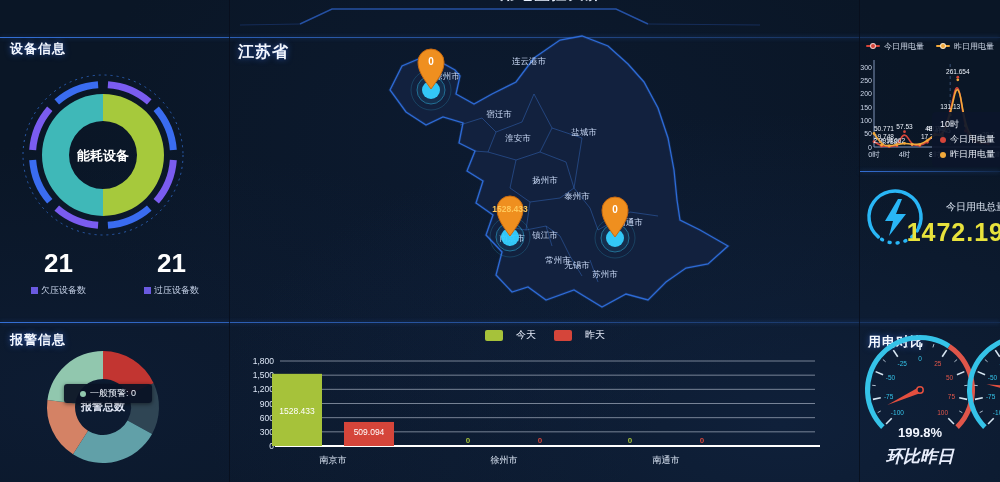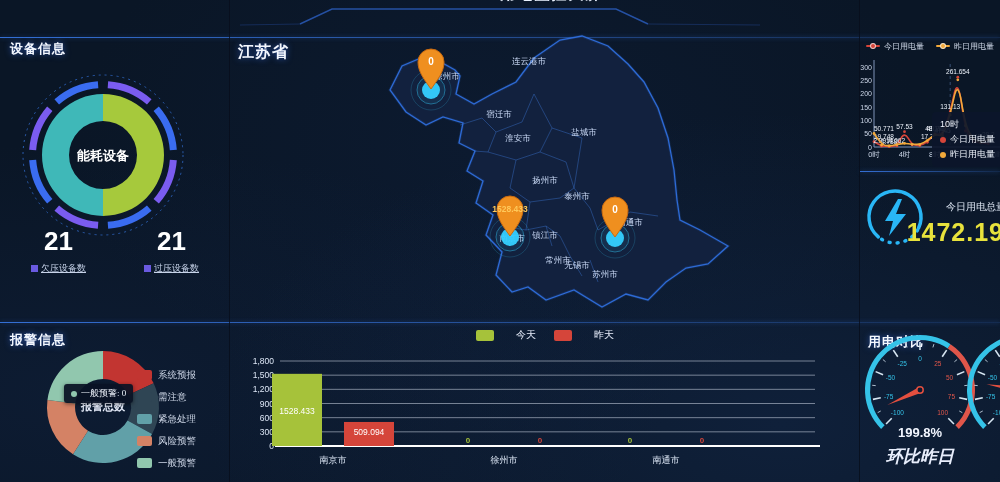--- a/index.html
+++ b/index.html
@@ -6,34 +6,34 @@
   #root{position:relative;width:1000px;height:482px;overflow:hidden;color:#fff;
     font-family:"Liberation Sans",sans-serif;
     background:
       radial-gradient(ellipse at 78% 88%, rgba(28,58,110,.28), transparent 52%),
       radial-gradient(ellipse at 8% 82%, rgba(24,48,95,.22), transparent 45%),
       radial-gradient(ellipse at 50% 30%, rgba(16,34,66,.35), transparent 60%),
       #0a1626;}
   svg.layer{position:absolute;overflow:visible;}
   .panel-title{position:absolute;font-size:13px;font-weight:bold;color:#f4f8ff;letter-spacing:1px;text-shadow:0 0 6px rgba(60,120,255,.6);margin-top:28px;}
   .hline{position:absolute;height:1px;background:linear-gradient(90deg,rgba(54,116,222,.95),rgba(54,116,222,.18));box-shadow:0 0 4px rgba(54,116,222,.5);}
-  .stats-row{position:absolute;left:2px;top:226px;width:226px;display:flex;}
+  .stats-row{position:absolute;left:2px;top:248px;width:226px;display:flex;}
   .stat{flex:1;text-align:center;}
   .stat-value{font-size:26px;font-weight:bold;color:#fff;line-height:30px;}
-  .stat-label{font-size:9px;color:#c8d4ea;margin-top:6px;white-space:nowrap;text-decoration:underline;}
+  .stat-label{font-size:9px;color:#c8d4ea;margin-top:6px;white-space:nowrap;}
   .bullet{display:inline-block;width:7px;height:7px;background:#6a5ae0;margin-right:3px;vertical-align:middle;}
   .alarm-center{position:absolute;left:43px;top:399px;width:120px;text-align:center;font-size:11px;font-weight:bold;color:#e8eefc;}
-  .tip{position:absolute;background:rgba(10,18,36,.94);border-radius:3px;padding:3px 7px;font-size:9px;color:#eef3fb;box-shadow:0 1px 4px rgba(0,0,0,.5);white-space:nowrap;z-index:5;font-family:Liberation Serif, serif;}
+  .tip{position:absolute;background:rgba(10,18,36,.94);border-radius:3px;padding:3px 16px;font-size:9px;color:#eef3fb;box-shadow:0 1px 4px rgba(0,0,0,.5);white-space:nowrap;z-index:5;}
   .dot{display:inline-block;width:6px;height:6px;border-radius:50%;margin-right:4px;vertical-align:middle;}
   .legend-v{position:absolute;left:137px;top:364px;}
   .legend-v .row{display:flex;align-items:center;height:22px;}
   .legend-v .chip{width:15px;height:10px;border-radius:2px;margin-right:6px;}
   .legend-v .lbl{font-size:9.5px;color:#cfd8e8;white-space:nowrap;}
   .bar-legend{position:absolute;left:230px;top:328px;width:630px;display:flex;justify-content:center;gap:18px;}
-  .bar-legend .item{display:flex;align-items:center;gap:22px;font-size:10px;color:#e8eefc;}
+  .bar-legend .item{display:flex;align-items:center;gap:13px;font-size:10px;color:#e8eefc;}
   .bar-legend .chip{width:18px;height:11px;border-radius:2px;}
   .line-legend{position:absolute;left:860px;top:38px;width:140px;display:flex;justify-content:center;gap:12px;align-items:center;height:16px;}
   .line-legend .item{display:flex;align-items:center;gap:4px;font-size:8px;color:#cfd8e8;white-space:nowrap;}
   .lmark{position:relative;width:14px;height:2px;border-radius:1px;}
   .lmark:after{content:"";position:absolute;left:4px;top:-2px;width:6px;height:6px;border-radius:50%;background:inherit;border:1px solid rgba(255,255,255,.7);box-sizing:border-box;}
   .line-tip{position:absolute;left:932px;top:112px;width:96px;background:rgba(12,22,42,.92);border-radius:4px;padding:5px 8px;font-size:9px;color:#eef3fb;line-height:15px;z-index:6;}
   .power-label{position:absolute;left:922px;top:200px;width:84px;text-align:right;font-size:10px;color:#dfe8f5;white-space:nowrap;overflow:hidden;}
   .power-value{position:absolute;left:904px;top:218px;width:100px;text-align:right;font-size:25px;font-weight:bold;color:#e8e23c;letter-spacing:1px;}
   .top-title{position:absolute;left:330px;top:-15px;width:340px;height:23px;overflow:hidden;text-align:center;font-size:15px;font-weight:bold;color:#eaf2ff;letter-spacing:2px;}
   .gauge-value{position:absolute;left:880px;top:425px;width:80px;text-align:center;font-size:13px;font-weight:bold;color:#f2f6ff;}
@@ -87,42 +87,20 @@
   <div class="panel-title" style="left:10px;top:303px;">报警信息</div>
   <svg class="layer" id="alarm-donut" style="left:0;top:332px" width="230" height="150">
       <path d="M103,19 A56,56 0 0 1 153.67031493809708,51.15635967235593 L128.33515746904854,63.078179836177966 A28,28 0 0 0 103,47 Z" fill="#c23531"></path>
       <path d="M153.67031493809708,51.15635967235593 A56,56 0 0 1 152.07317408245638,101.97820574969606 L127.53658704122819,88.48910287484803 A28,28 0 0 0 128.33515746904854,63.078179836177966 Z" fill="#2f4554"></path>
       <path d="M152.07317408245638,101.97820574969606 A56,56 0 0 1 72.99369948117621,122.28236382811285 L87.9968497405881,98.64118191405643 A28,28 0 0 0 127.53658704122819,88.48910287484803 Z" fill="#61a0a8"></path>
       <path d="M72.99369948117621,122.28236382811285 A56,56 0 0 1 47.441576726389236,67.98133892039898 L75.22078836319461,71.4906694601995 A28,28 0 0 0 87.9968497405881,98.64118191405643 Z" fill="#d48265"></path>
       <path d="M47.441576726389236,67.98133892039898 A56,56 0 0 1 102.99999999999999,19 L103,47 A28,28 0 0 0 75.22078836319461,71.4906694601995 Z" fill="#91c7ae"></path>
     </svg>
   <div class="alarm-center">报警总数</div>
   <div class="tip" style="left:64px;top:384px;"><span class="dot" id="alarm-tip-dot" style="background: rgb(145, 199, 174);"></span><span>一般预警: 0</span></div>
-  <div class="legend-v" id="alarm-legend">
-      <div class="row">
-        <span class="chip" style="background: rgb(194, 53, 49);"></span>
-        <span class="lbl">系统预报</span>
-      </div>
-      <div class="row">
-        <span class="chip" style="background: rgb(47, 69, 84);"></span>
-        <span class="lbl">需注意</span>
-      </div>
-      <div class="row">
-        <span class="chip" style="background: rgb(97, 160, 168);"></span>
-        <span class="lbl">紧急处理</span>
-      </div>
-      <div class="row">
-        <span class="chip" style="background: rgb(212, 130, 101);"></span>
-        <span class="lbl">风险预警</span>
-      </div>
-      <div class="row">
-        <span class="chip" style="background: rgb(145, 199, 174);"></span>
-        <span class="lbl">一般预警</span>
-      </div>
-    </div>
 
   <div class="panel-title" style="left:238px;top:14px;font-size:16px;">江苏省</div>
   <svg class="layer" id="map-svg" style="left:230px;top:30px" width="630" height="295">
       <path d="M160,60 L172,36 L198,25 L225,40 L230,46 L226,64 L244,74 L262,64 L286,52 L304,28 L330,10 L352,6 L378,16 L398,34 L414,52 L428,78 L438,108 L444,140 L447,170 L450,190 L470,200 L498,216 L478,234 L456,238 L436,252 L418,270 L396,264 L372,277 L344,260 L316,270 L298,257 L282,262 L266,245 L272,222 L256,205 L263,185 L246,173 L253,151 L237,141 L245,121 L229,113 L233,93 L213,87 L196,95 L176,82 Z" fill="#13223f" stroke="#2e6bd8" stroke-width="1.3" opacity="0.96"></path>
       <path d="M160,60 L172,36 L198,25 L225,40 L230,46 L226,64 L244,74 L262,64 L286,52 L304,28 L330,10 L352,6 L378,16 L398,34 L414,52 L428,78 L438,108 L444,140 L447,170 L450,190 L470,200 L498,216 L478,234 L456,238 L436,252 L418,270 L396,264 L372,277 L344,260 L316,270 L298,257 L282,262 L266,245 L272,222 L256,205 L263,185 L246,173 L253,151 L237,141 L245,121 L229,113 L233,93 L213,87 L196,95 L176,82 Z" fill="none" stroke="#3d86ff" stroke-width="3" opacity="0.12"></path>
       <path d="M230,95 L252,88 L266,102 L258,122 L244,121" fill="none" stroke="#3a72cf" stroke-width="0.8" opacity="0.55"></path>
       <path d="M266,102 L292,92 L304,64" fill="none" stroke="#3a72cf" stroke-width="0.8" opacity="0.55"></path>
       <path d="M258,122 L286,130 L310,122 L322,98 L304,64" fill="none" stroke="#3a72cf" stroke-width="0.8" opacity="0.55"></path>
       <path d="M310,122 L336,132 L344,158" fill="none" stroke="#3a72cf" stroke-width="0.8" opacity="0.55"></path>
       <path d="M286,130 L280,158 L300,172" fill="none" stroke="#3a72cf" stroke-width="0.8" opacity="0.55"></path>

